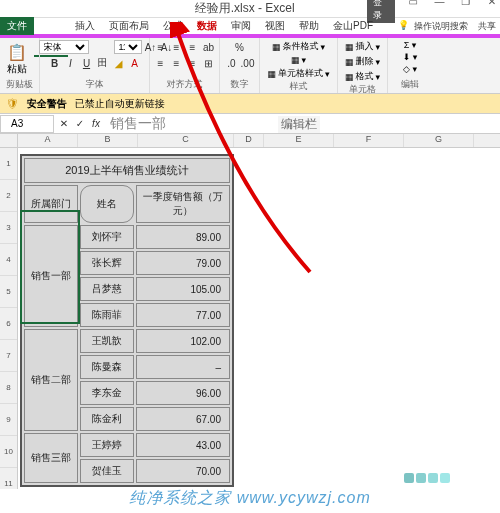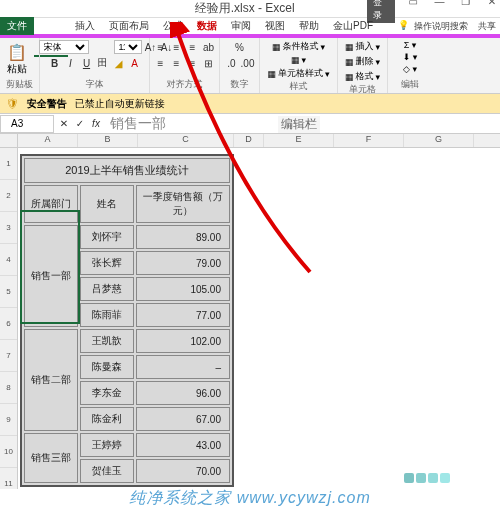--- a/index.html
+++ b/index.html
@@ -53,21 +53,21 @@
 .rh { height: 24px; border-bottom: 1px solid #ddd; text-align: center; font-size: 8px; color: #555; line-height: 24px; }
 .rowheads .rh.tall { height: 32px; line-height: 32px; }
 
 .cells { position: relative; flex: 1; }
 .datatable { position: absolute; left: 2px; top: 6px; border: 2px solid #555; background: #d9d9d9; width: 214px; }
 .datatable td { border: 1px solid #888; font-size: 10px; padding: 4px 4px; text-align: center; color: #222; }
 .datatable .title td { height: 22px; font-size: 11px; }
 .datatable .hdr td { height: 22px; }
 .datatable .val { text-align: right; padding-right: 8px; padding-left: 40px; }
 .datatable .dept { width: 58px; margin-left: 28px; }
-.datatable .name { width: 58px; }
+.datatable .name { width: 58px; border-radius: 11px; }
 .datatable .amt { width: 96px; }
 
 .sel-outline { position: absolute; border: 2px solid #1a6b3a; pointer-events: none; }
 
 .arrow { position: absolute; left: 170px; top: 22px; pointer-events: none; }
 
 .watermark { position: absolute; bottom: 4px; width: 100%; text-align: center; font-size: 16px; color: #5aa5d6; font-style: italic; letter-spacing: 1px; }
 .wm-logo { position: absolute; right: 50px; bottom: 30px; display: flex; gap: 2px; }
 .wm-logo span { width: 10px; height: 10px; border-radius: 2px; opacity: .7; }
 </style>

